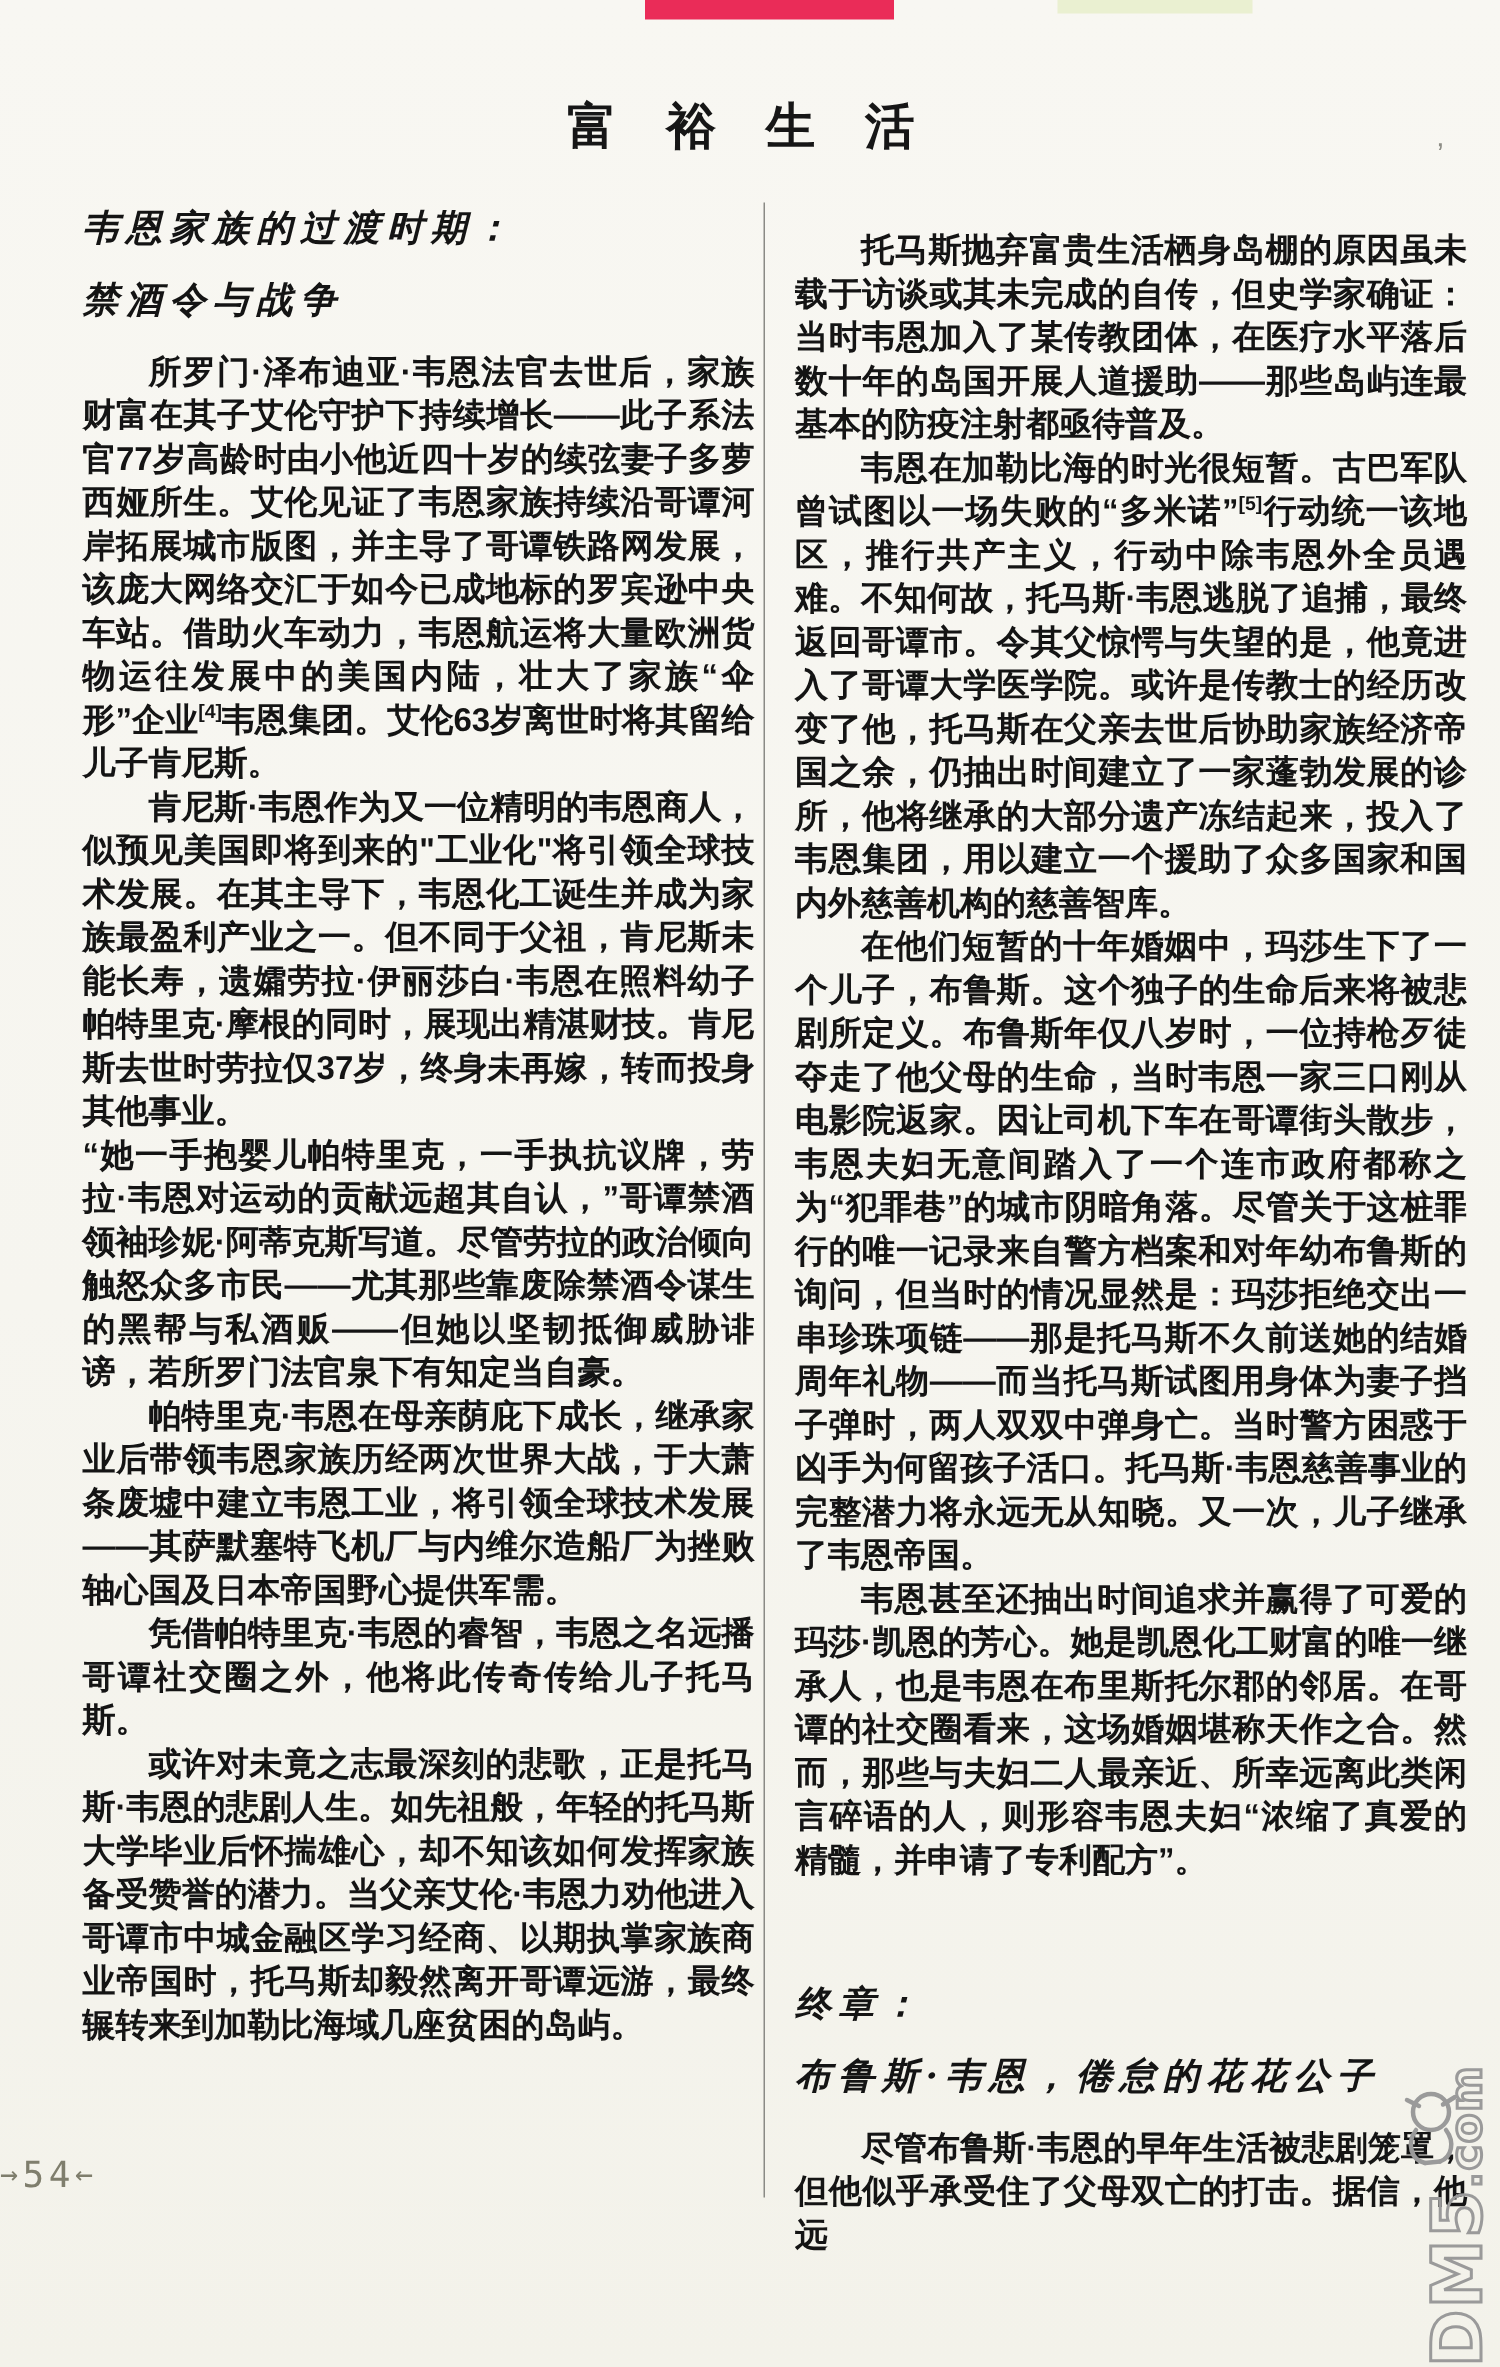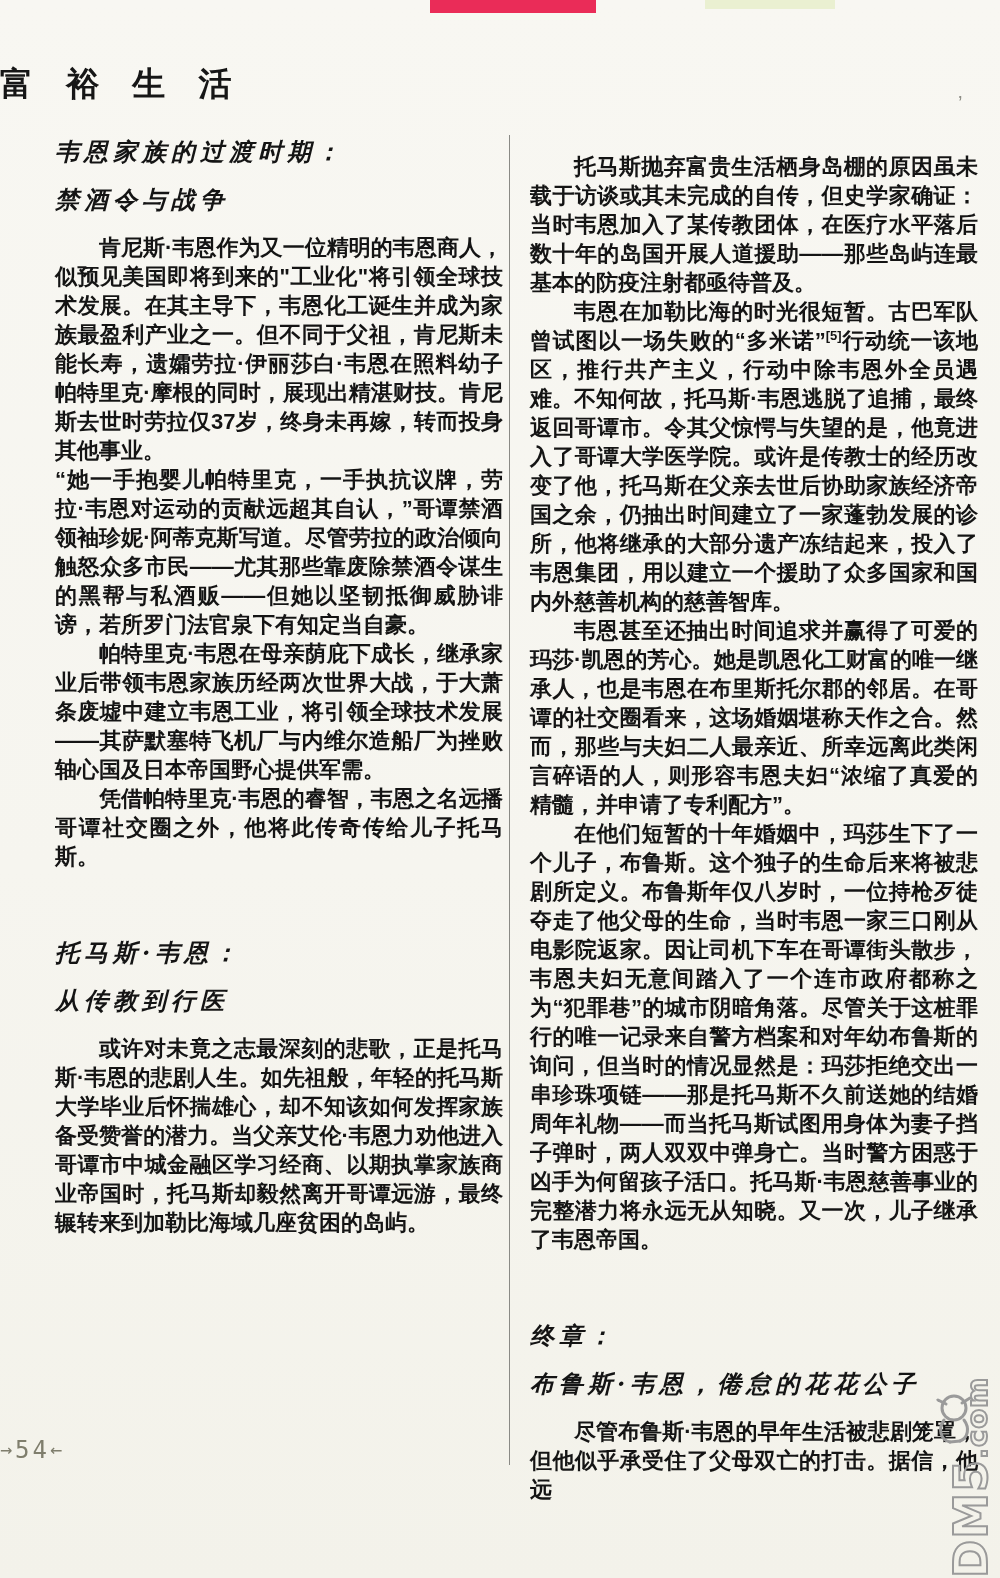--- a/index.html
+++ b/index.html
@@ -26,21 +26,21 @@
   .accent-bar{
     position:absolute;left:430px;top:0;width:166px;height:13px;
     background:var(--accent-bar);
   }
   .green-strip{
     position:absolute;left:705px;top:0;width:130px;height:9px;
     background:var(--artifact-green);opacity:.85;
   }
   .title{
     position:absolute;left:0;top:62px;width:1000px;margin:0;
-    text-align:left;
+    text-align:center;
     font-size:33px;font-weight:700;letter-spacing:12px;
     color:#161616;
   }
   .speck{
     position:absolute;left:958px;top:92px;color:#8d8d86;font-size:20px;
   }
   .divider{
     position:absolute;left:509px;top:135px;width:1px;height:1330px;
     background:var(--divider);
   }
@@ -98,37 +98,34 @@
   <h1 class="title">富 裕 生 活</h1>
   <span class="speck">’</span>
 
   <div class="divider"></div>
 
   <div class="column col-left">
     <div class="heading">
       <div class="heading-line">韦恩家族的过渡时期：</div>
       <div class="heading-line">禁酒令与战争</div>
     </div>
+    <p class="para"><span>所罗门·泽布迪亚·韦恩法官去世后，家族财富在其子艾伦守护下持续增长——此子系法官77岁高龄时由小他近四十岁的续弦妻子多萝西娅所生。艾伦见证了韦恩家族持续沿哥谭河岸拓展城市版图，并主导了哥谭铁路网发展，该庞大网络交汇于如今已成地标的罗宾逊中央车站。借助火车动力，韦恩航运将大量欧洲货物运往发展中的美国内陆，壮大了家族“伞形”企业</span><sup class="fn">[4]</sup><span>韦恩集团。艾伦63岁离世时将其留给儿子肯尼斯。</span></p>
     <p class="para">肯尼斯·韦恩作为又一位精明的韦恩商人，似预见美国即将到来的"工业化"将引领全球技术发展。在其主导下，韦恩化工诞生并成为家族最盈利产业之一。但不同于父祖，肯尼斯未能长寿，遗孀劳拉·伊丽莎白·韦恩在照料幼子帕特里克·摩根的同时，展现出精湛财技。肯尼斯去世时劳拉仅37岁，终身未再嫁，转而投身其他事业。</p>
     <p class="para no-indent">“她一手抱婴儿帕特里克，一手执抗议牌，劳拉·韦恩对运动的贡献远超其自认，”哥谭禁酒领袖珍妮·阿蒂克斯写道。尽管劳拉的政治倾向触怒众多市民——尤其那些靠废除禁酒令谋生的黑帮与私酒贩——但她以坚韧抵御威胁诽谤，若所罗门法官泉下有知定当自豪。</p>
     <p class="para">帕特里克·韦恩在母亲荫庇下成长，继承家业后带领韦恩家族历经两次世界大战，于大萧条废墟中建立韦恩工业，将引领全球技术发展——其萨默塞特飞机厂与内维尔造船厂为挫败轴心国及日本帝国野心提供军需。</p>
     <p class="para">凭借帕特里克·韦恩的睿智，韦恩之名远播哥谭社交圈之外，他将此传奇传给儿子托马斯。</p>
 
-    <div class="heading heading-gap">
-      <div class="heading-line">托马斯·韦恩：</div>
-      <div class="heading-line">从传教到行医</div>
-    </div>
     <p class="para">或许对未竟之志最深刻的悲歌，正是托马斯·韦恩的悲剧人生。如先祖般，年轻的托马斯大学毕业后怀揣雄心，却不知该如何发挥家族备受赞誉的潜力。当父亲艾伦·韦恩力劝他进入哥谭市中城金融区学习经商、以期执掌家族商业帝国时，托马斯却毅然离开哥谭远游，最终辗转来到加勒比海域几座贫困的岛屿。</p>
   </div>
 
   <div class="column col-right">
     <p class="para">托马斯抛弃富贵生活栖身岛棚的原因虽未载于访谈或其未完成的自传，但史学家确证：当时韦恩加入了某传教团体，在医疗水平落后数十年的岛国开展人道援助——那些岛屿连最基本的防疫注射都亟待普及。</p>
     <p class="para"><span>韦恩在加勒比海的时光很短暂。古巴军队曾试图以一场失败的“多米诺”</span><sup class="fn">[5]</sup><span>行动统一该地区，推行共产主义，行动中除韦恩外全员遇难。不知何故，托马斯·韦恩逃脱了追捕，最终返回哥谭市。令其父惊愕与失望的是，他竟进入了哥谭大学医学院。或许是传教士的经历改变了他，托马斯在父亲去世后协助家族经济帝国之余，仍抽出时间建立了一家蓬勃发展的诊所，他将继承的大部分遗产冻结起来，投入了韦恩集团，用以建立一个援助了众多国家和国内外慈善机构的慈善智库。</span></p>
+    <p class="para">在他们短暂的十年婚姻中，玛莎生下了一个儿子，布鲁斯。这个独子的生命后来将被悲剧所定义。布鲁斯年仅八岁时，一位持枪歹徒夺走了他父母的生命，当时韦恩一家三口刚从电影院返家。因让司机下车在哥谭街头散步，韦恩夫妇无意间踏入了一个连市政府都称之为“犯罪巷”的城市阴暗角落。尽管关于这桩罪行的唯一记录来自警方档案和对年幼布鲁斯的询问，但当时的情况显然是：玛莎拒绝交出一串珍珠项链——那是托马斯不久前送她的结婚周年礼物——而当托马斯试图用身体为妻子挡子弹时，两人双双中弹身亡。当时警方困惑于凶手为何留孩子活口。托马斯·韦恩慈善事业的完整潜力将永远无从知晓。又一次，儿子继承了韦恩帝国。</p>
     <p class="para">韦恩甚至还抽出时间追求并赢得了可爱的玛莎·凯恩的芳心。她是凯恩化工财富的唯一继承人，也是韦恩在布里斯托尔郡的邻居。在哥谭的社交圈看来，这场婚姻堪称天作之合。然而，那些与夫妇二人最亲近、所幸远离此类闲言碎语的人，则形容韦恩夫妇“浓缩了真爱的精髓，并申请了专利配方”。</p>
-    <p class="para">在他们短暂的十年婚姻中，玛莎生下了一个儿子，布鲁斯。这个独子的生命后来将被悲剧所定义。布鲁斯年仅八岁时，一位持枪歹徒夺走了他父母的生命，当时韦恩一家三口刚从电影院返家。因让司机下车在哥谭街头散步，韦恩夫妇无意间踏入了一个连市政府都称之为“犯罪巷”的城市阴暗角落。尽管关于这桩罪行的唯一记录来自警方档案和对年幼布鲁斯的询问，但当时的情况显然是：玛莎拒绝交出一串珍珠项链——那是托马斯不久前送她的结婚周年礼物——而当托马斯试图用身体为妻子挡子弹时，两人双双中弹身亡。当时警方困惑于凶手为何留孩子活口。托马斯·韦恩慈善事业的完整潜力将永远无从知晓。又一次，儿子继承了韦恩帝国。</p>
 
     <div class="heading heading-gap">
       <div class="heading-line">终章：</div>
       <div class="heading-line">布鲁斯·韦恩，倦怠的花花公子</div>
     </div>
     <p class="para">尽管布鲁斯·韦恩的早年生活被悲剧笼罩，但他似乎承受住了父母双亡的打击。据信，他远</p>
   </div>
 
   <div class="footer">
     <span class="arrow">→</span><span class="pn">54</span><span class="arrow">←</span>

